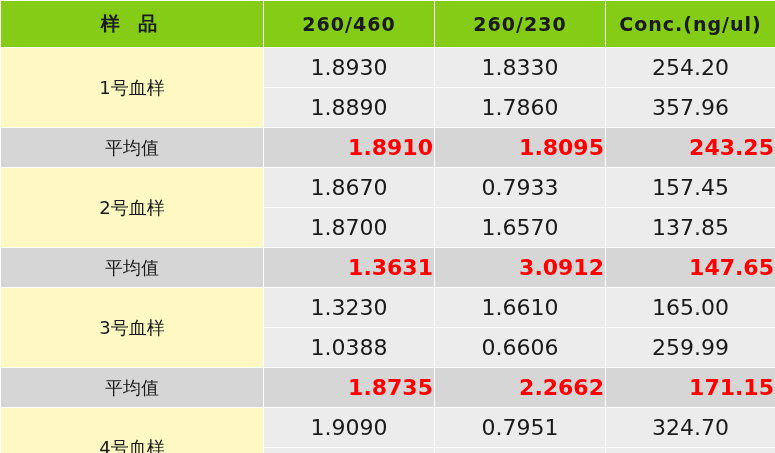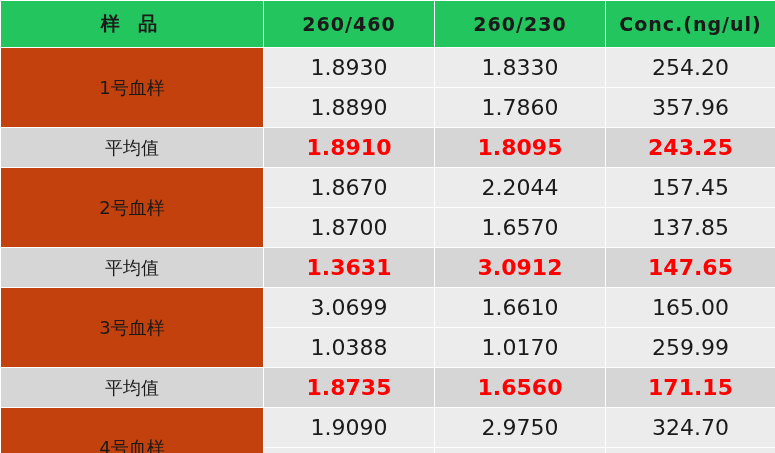--- a/index.html
+++ b/index.html
@@ -17,21 +17,21 @@
     height: 453px;
     border-collapse: collapse;
     table-layout: fixed;
   }
   table.data-table col.c0 { width: 263px; }
   table.data-table col.c1 { width: 171px; }
   table.data-table col.c2 { width: 171px; }
   table.data-table col.c3 { width: 170px; }
 
   thead th {
-    background: #22c55e;
+    background: #84cc16;
     color: #1a1a1a;
     font-size: 19px;
     font-weight: bold;
     height: 44px;
     text-align: center;
     vertical-align: middle;
     border: 1px solid #ffffff;
     letter-spacing: 1px;
   }
   thead th.sample-head {
@@ -50,25 +50,26 @@
     font-size: 18px;
   }
   
   tr.band-light td { background: #ececec; }
   tr.band-dark td  { background: #d6d6d6; margin-top: 21px; }
 
   tbody td.avg-value {
     color: #ff0000;
     font-weight: bold;
     background: #d6d6d6;
+    text-align: right;
   }
   tbody td.avg-label {
     background: #d6d6d6;
   }
-  tbody td.sample-label-light { background: #c2410c; }
+  tbody td.sample-label-light { background: #fef9c3; }
 </style>
 </head>
 <body>
 
 <table class="data-table">
   <colgroup>
     <col class="c0">
       <col class="c1">
       <col class="c2">
       <col class="c3">
@@ -97,57 +98,57 @@
     <tr class="band-dark">
       <td class="label avg-label">平均值</td>
       <td class="avg-value">1.8910</td>
       <td class="avg-value">1.8095</td>
       <td class="avg-value">243.25</td>
     </tr>
 
     <tr class="band-light">
       <td class="label sample-label-light" rowspan="2">2号血样</td>
       <td>1.8670</td>
-      <td>2.2044</td>
+      <td>0.7933</td>
       <td>157.45</td>
     </tr>
     <tr class="band-light">
       <td>1.8700</td>
       <td>1.6570</td>
       <td>137.85</td>
     </tr>
     <tr class="band-dark">
       <td class="label avg-label">平均值</td>
       <td class="avg-value">1.3631</td>
       <td class="avg-value">3.0912</td>
       <td class="avg-value">147.65</td>
     </tr>
 
     <tr class="band-light">
       <td class="label sample-label-light" rowspan="2">3号血样</td>
-      <td>3.0699</td>
+      <td>1.3230</td>
       <td>1.6610</td>
       <td>165.00</td>
     </tr>
     <tr class="band-light">
       <td>1.0388</td>
-      <td>1.0170</td>
+      <td>0.6606</td>
       <td>259.99</td>
     </tr>
     <tr class="band-dark">
       <td class="label avg-label">平均值</td>
       <td class="avg-value">1.8735</td>
-      <td class="avg-value">1.6560</td>
+      <td class="avg-value">2.2662</td>
       <td class="avg-value">171.15</td>
     </tr>
 
     <tr class="band-light">
       <td class="label sample-label-light" rowspan="2">4号血样</td>
       <td>1.9090</td>
-      <td>2.9750</td>
+      <td>0.7951</td>
       <td>324.70</td>
     </tr>
     <tr class="band-light">
       <td>1.9200</td>
       <td>1.7570</td>
       <td>327.90</td>
     </tr>
 
   </tbody>
 </table>

